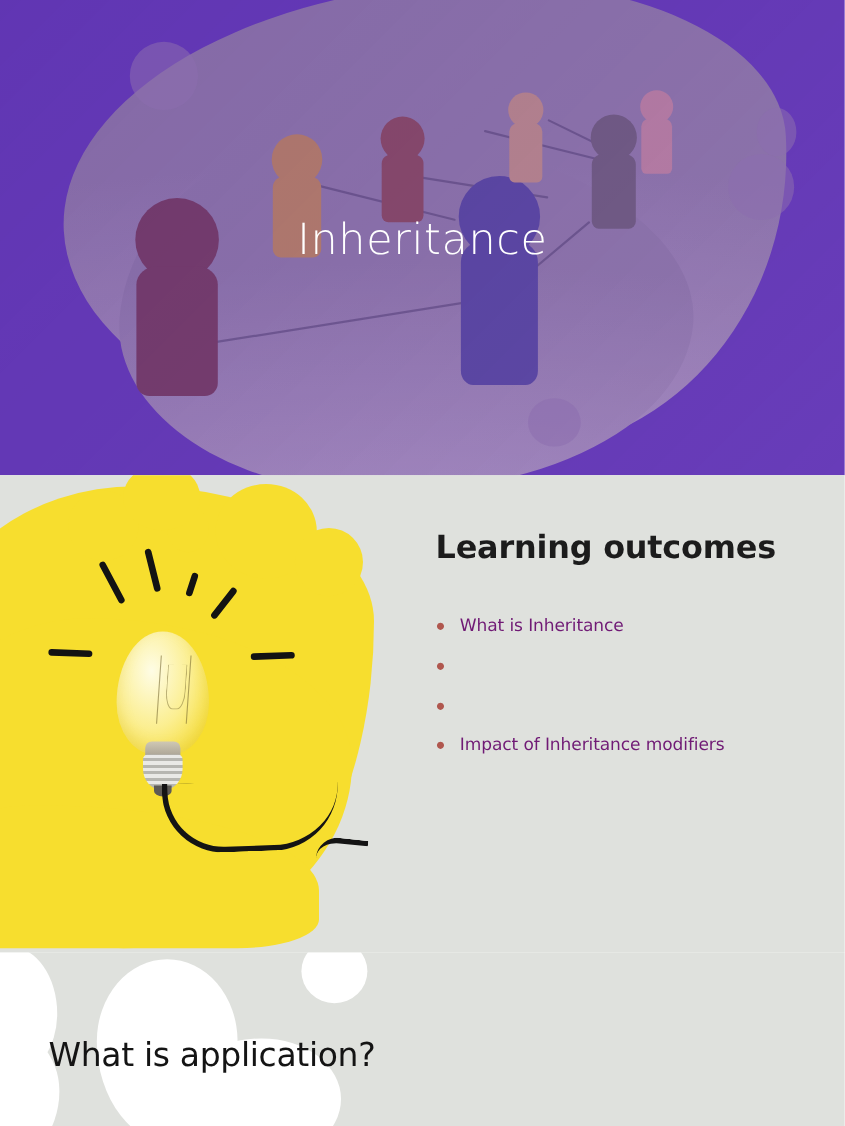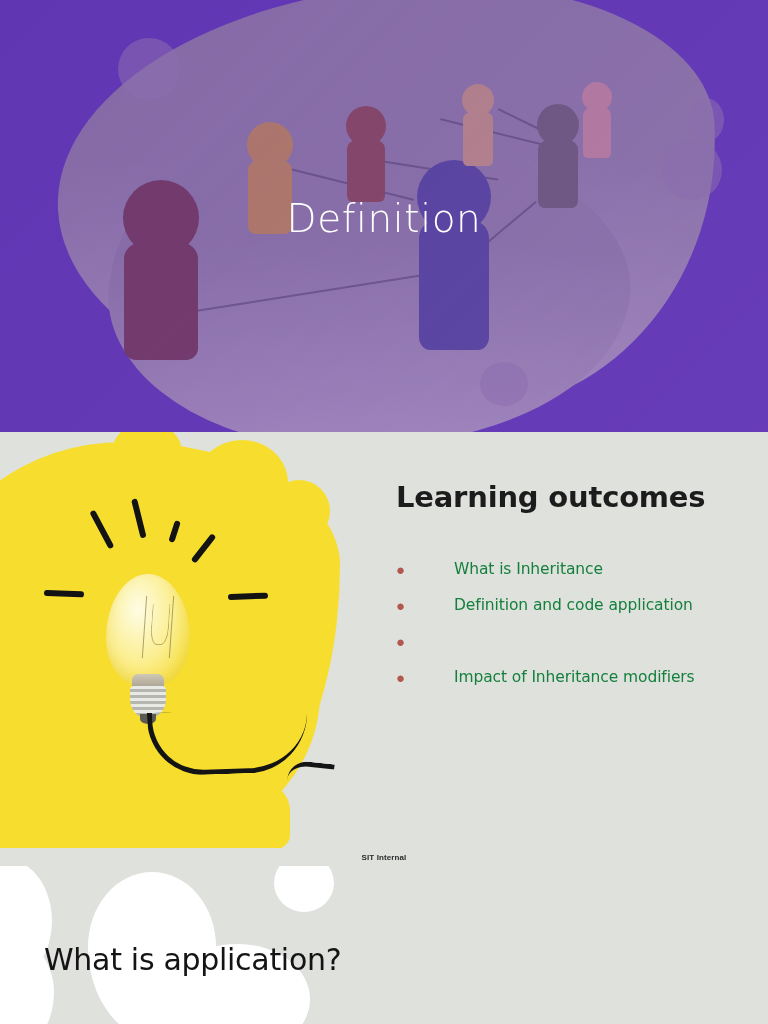--- a/index.html
+++ b/index.html
@@ -149,21 +149,21 @@
     font-family:"DejaVu Sans", sans-serif;
     font-size:29px; font-weight:700; color:#1c1c1c; letter-spacing:-.2px;
   }
   .bullet-list { margin-top:46px; }
   .bullet-row { display:flex; align-items:flex-start; margin-bottom:17px; }
   .bullet-dot {
     color:#B0574E; font-size:15px; line-height:19px; width:22px; flex:0 0 22px;
   }
   .bullet-label {
     font-family:"DejaVu Sans", sans-serif;
-    font-size:15.5px; color:#15803d; line-height:19px; letter-spacing:-.1px;margin-left:36px;
+    font-size:15.5px; color:#701a75; line-height:19px; letter-spacing:-.1px;
   }
 
   .footer-band {
     position:absolute; left:0; bottom:0; width:768px; height:18px;
     background:#DFE1DD; display:flex; align-items:center; justify-content:center;
   }
   .footer-text { font-size:8px; color:#2a2a2a; font-weight:700; letter-spacing:.1px; }
 
   
   .slide-what {
@@ -234,21 +234,21 @@
       </div>
 
       <div class="photo-tint"></div>
     </div>
 
     <div class="pcircle pc1"></div>
     <div class="pcircle pc2"></div>
     <div class="pcircle pc3"></div>
     <div class="pcircle pc4"></div>
 
-    <h1 class="title-text">Definition</h1>
+    <h1 class="title-text">Inheritance</h1>
   </section>
 
   <section class="slide-outcomes">
 
     <div class="yellow-area">
       <div class="ysplat ymain"></div>
       <div class="ysplat ymain2"></div>
       <div class="ysplat ymain3"></div>
       <div class="ydot yd1"></div>
       <div class="ydot yd2"></div>
@@ -278,35 +278,31 @@
     <div class="outcomes-body">
       <h2 class="outcomes-title">Learning outcomes</h2>
 
       <ul class="bullet-list">
         <li class="bullet-row">
           <span class="bullet-dot">●</span>
           <span class="bullet-label">What is Inheritance</span>
         </li>
         <li class="bullet-row">
           <span class="bullet-dot">●</span>
-          <span class="bullet-label">Definition and code application</span>
         </li>
         <li class="bullet-row">
           <span class="bullet-dot">●</span>
         </li>
         <li class="bullet-row">
           <span class="bullet-dot">●</span>
           <span class="bullet-label">Impact of Inheritance modifiers</span>
         </li>
       </ul>
     </div>
 
-    <div class="footer-band">
-      <span class="footer-text">SIT Internal</span>
-    </div>
   </section>
 
   <section class="slide-what">
     <div class="wblob wb1"></div>
     <div class="wblob wb2"></div>
     <div class="wblob wb3"></div>
     <div class="wblob wb4"></div>
     <div class="wblob wb5"></div>
   </section>
   <h2 class="what-title">What is application?</h2>

